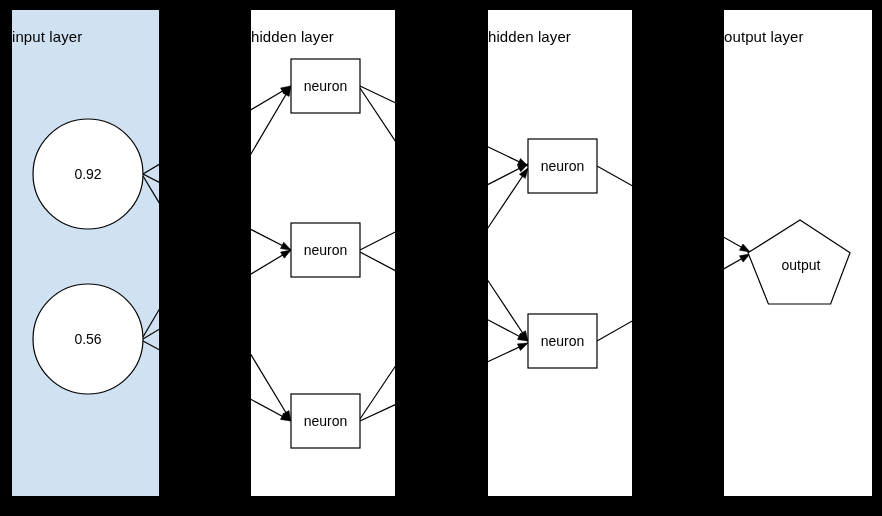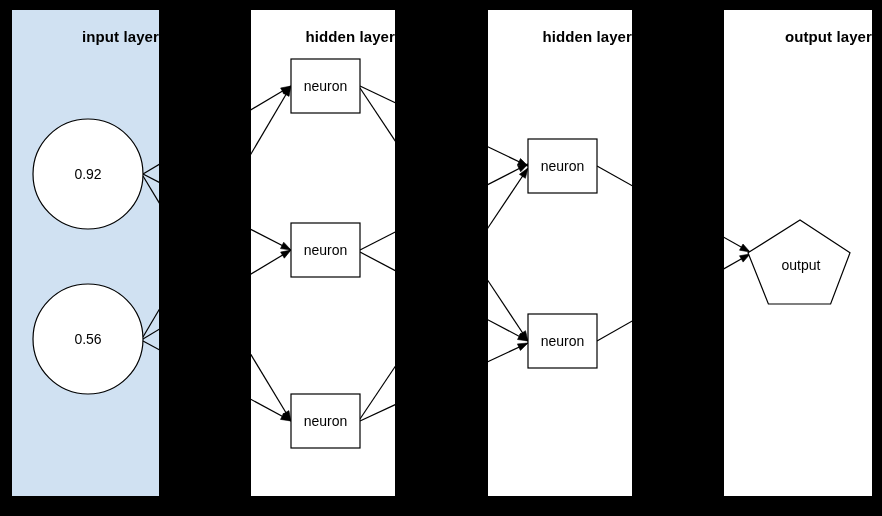--- a/index.html
+++ b/index.html
@@ -18,23 +18,23 @@
   .layer-panel {
     position: absolute;
     overflow: hidden;
     box-sizing: border-box;
   }
   .layer-title {
     position: absolute;
     left: 0;
     right: 0;
     top: 18px;
-    text-align: right;
+    text-align: left;
     font-size: 15px;
-    font-weight: bold;
+    font-weight: normal;
     color: #000000;
     font-family: "Liberation Sans", sans-serif;
     letter-spacing: 0.1px;
   }
   .panel-svg {
     position: absolute;
     left: 0;
     top: 0;
     pointer-events: none;
   }

